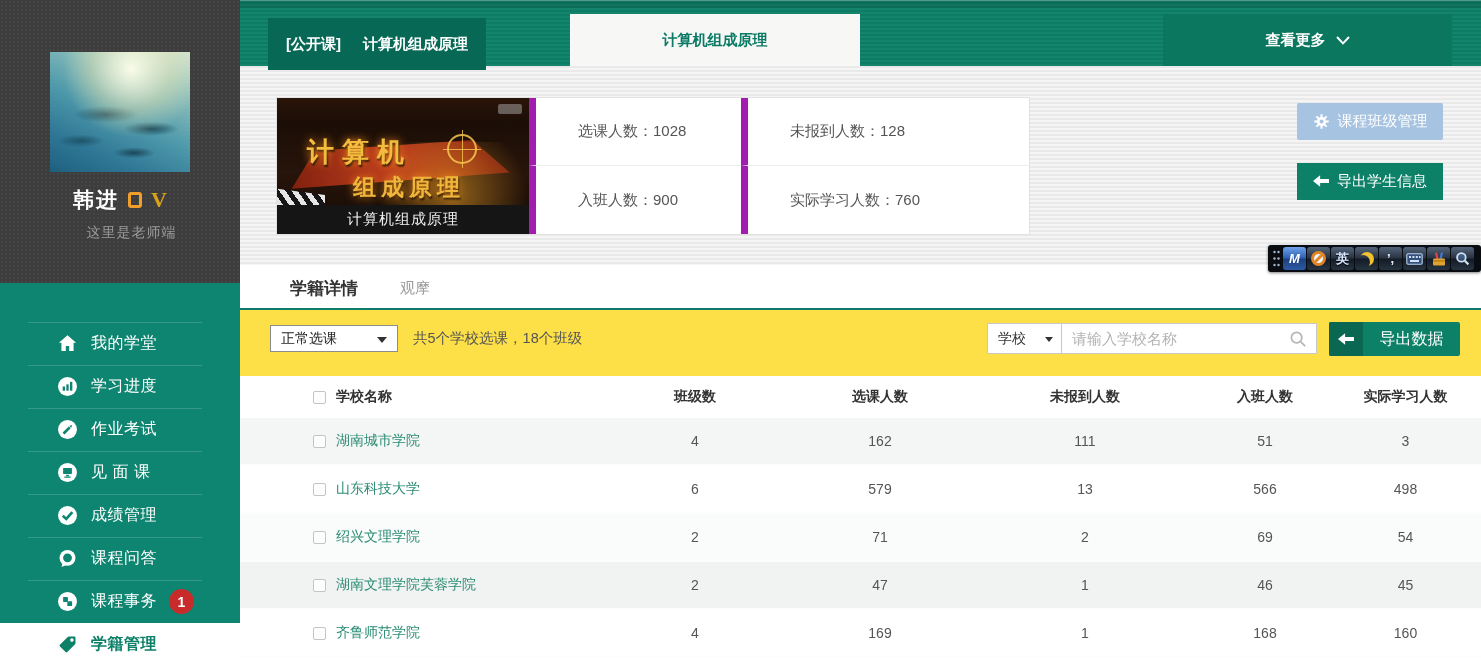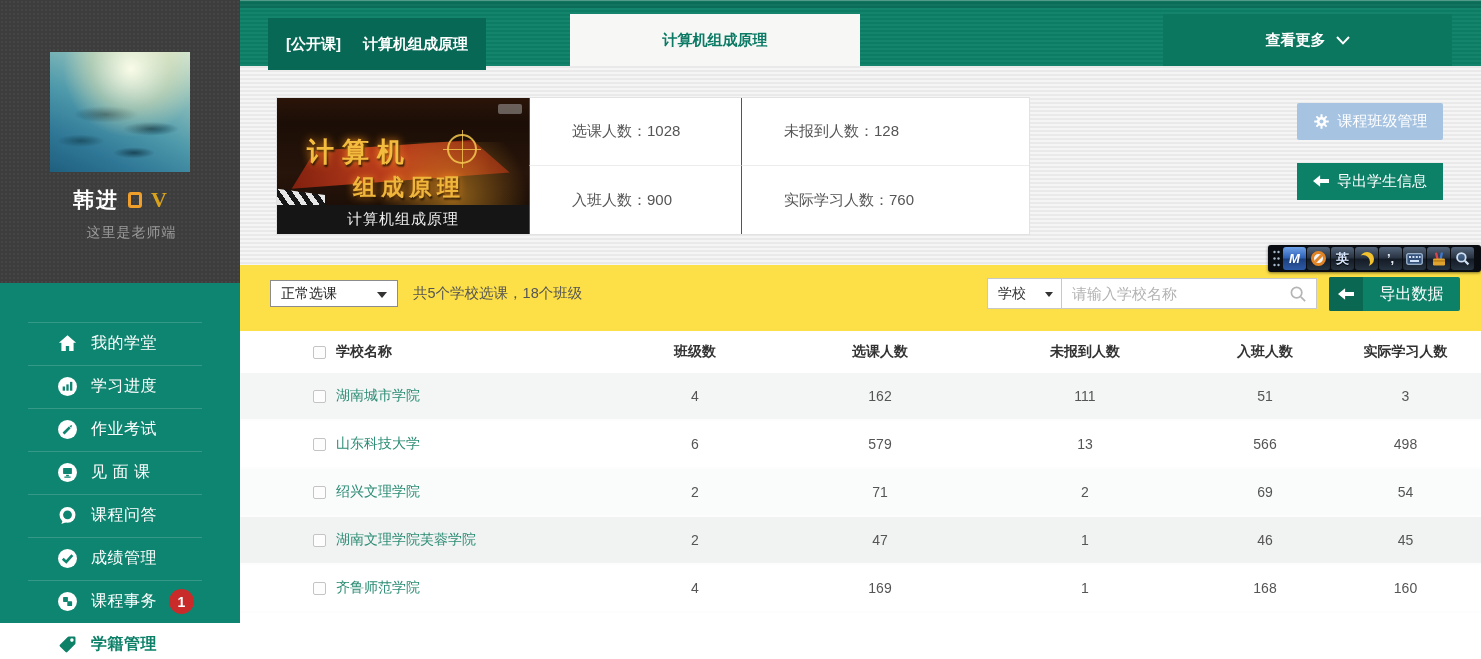--- a/index.html
+++ b/index.html
@@ -98,21 +98,21 @@
   .zebra { position:absolute; left:0; bottom:29px; width:48px; height:18px;
     background:repeating-linear-gradient(55deg, #e6e6e6 0 5px, #161616 5px 10px);
     clip-path:polygon(0 10%, 100% 45%, 100% 100%, 0 100%); }
   .watermark { position:absolute; top:6px; right:7px; width:24px; height:10px;
     background:rgba(190,190,190,.45); border-radius:2px; }
   .thumb-caption { position:absolute; left:0; right:0; bottom:0; height:29px; background:#151515;
     color:#efefef; font-size:15px; display:flex; align-items:center; justify-content:center; letter-spacing:1px; }
 
   .stats-grid { flex:1; display:grid; grid-template-columns:212px 1fr; grid-template-rows:1fr 1fr; }
   .stat-cell { display:flex; align-items:center; padding-left:42px; font-size:15px; color:#555;
-    border-left:1px solid #a21caf; }
+    border-left:7px solid #a21caf; }
   .stat-cell.r1 { border-bottom:1px solid #ededed; }
 
   .manage-btn {
     position:absolute; left:1297px; top:103px; width:146px; height:37px; background:#a6c3e1;
     color:#fff; font-size:15px; border-radius:2px; cursor:pointer;
     display:flex; align-items:center; justify-content:center; gap:8px;
   }
   .export-students-btn {
     position:absolute; left:1297px; top:163px; width:146px; height:37px; background:#0d8068;
     color:#fff; font-size:15px; border-radius:0; cursor:pointer;
@@ -246,38 +246,38 @@
                 <rect x="6.8" y="13.8" width="6.4" height="1.2" rx="0.6"></rect>
               </g>
             </svg>
         </span>
         <span class="mi-label">见 面 课</span>
       </div>
 
       <div class="menu-item">
         <span class="mi-icon">
           <svg viewBox="0 0 20 20" width="21" height="21">
+              <circle cx="10" cy="10" r="9" fill="currentColor"></circle>
+              <path d="M5.5 10.3 L8.8 13.3 L14.6 6.7" stroke="var(--hole)" stroke-width="2.5" fill="none"></path>
+            </svg>
+        </span>
+        <span class="mi-label">成绩管理</span>
+      </div>
+
+      <div class="menu-item">
+        <span class="mi-icon">
+          <svg viewBox="0 0 20 20" width="21" height="21">
               <g fill="currentColor">
                 <circle cx="10" cy="9.4" r="7.6"></circle>
                 <path d="M5.4 14.6 L4.2 18.2 L9 16.3 Z"></path>
               </g>
               <circle cx="10" cy="9.4" r="4.2" fill="var(--hole)"></circle>
             </svg>
         </span>
         <span class="mi-label">课程问答</span>
-      </div>
-
-      <div class="menu-item">
-        <span class="mi-icon">
-          <svg viewBox="0 0 20 20" width="21" height="21">
-              <circle cx="10" cy="10" r="9" fill="currentColor"></circle>
-              <path d="M5.5 10.3 L8.8 13.3 L14.6 6.7" stroke="var(--hole)" stroke-width="2.5" fill="none"></path>
-            </svg>
-        </span>
-        <span class="mi-label">成绩管理</span>
       </div>
 
       <div class="menu-item">
         <span class="mi-icon">
           <svg viewBox="0 0 20 20" width="21" height="21">
               <circle cx="10" cy="10" r="9" fill="currentColor"></circle>
               <g fill="var(--hole)">
                 <rect x="5.8" y="5.8" width="4.6" height="4.6" rx="0.6"></rect>
                 <rect x="9.8" y="9.8" width="4.6" height="4.6" rx="0.6"></rect>
               </g>
@@ -407,20 +407,24 @@
     <span class="ime-cell">
       <svg width="15" height="15" viewBox="0 0 15 15">
           <circle cx="6.4" cy="6.4" r="4.3" fill="rgba(90,140,200,.45)" stroke="#cfe0f2" stroke-width="1.8"></circle>
           <line x1="9.8" y1="9.8" x2="13.4" y2="13.4" stroke="#cfe0f2" stroke-width="2.2"></line>
         </svg>
     </span>
   </div>
 
   <div class="main-panel">
 
+    <div class="tabs-row">
+      <span class="tab-detail">学籍详情</span>
+      <span class="tab-observe">观摩</span>
+    </div>
 
     <div class="filter-row">
       <div class="status-select">
         <span>正常选课</span>
       </div>
       <div class="filter-summary">共5个学校选课，18个班级</div>
 
       <div class="search-group">
         <div class="school-select">
           <span>学校</span>

